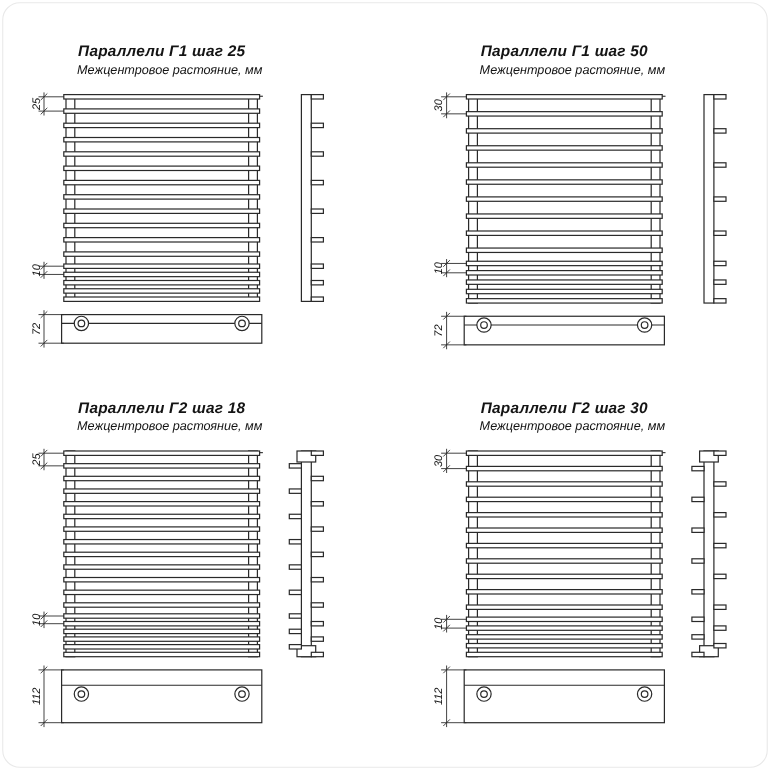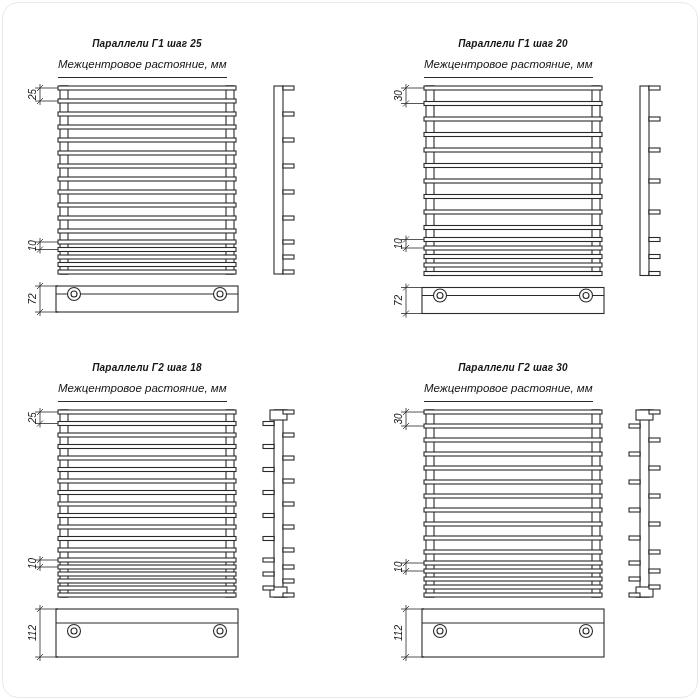--- a/index.html
+++ b/index.html
@@ -7,28 +7,28 @@
     width:700px;height:700px;background:#ffffff;position:relative;
     font-family:"Liberation Sans",sans-serif;overflow:hidden;
   }
   .sheet-frame{
     position:absolute;inset:2px;border:1px solid #e9e9e9;border-radius:16px;
     pointer-events:none;
   }
   .panel{position:absolute;width:310px;height:322px;}
   .panel-title{
     position:absolute;top:0;left:10px;width:230px;text-align:center;
-    font-style:italic;font-weight:700;font-size:10px;color:#141414;
+    font-style:italic;font-weight:700;font-size:14px;color:#141414;
     letter-spacing:0.2px;white-space:nowrap;
   }
   .panel-subtitle{
     position:absolute;top:20px;left:36px;font-style:italic;font-size:11.5px;
     color:#141414;white-space:nowrap;
   }
-  .panel-subtitle span{border-bottom:1px solid #2a2a2a;padding-bottom:7px;}
+  .panel-subtitle span{border-bottom:1px solid #2a2a2a;padding-bottom:17px;margin-left:12px;}
   svg.drawing{position:absolute;top:40px;left:0;}
   .part{fill:#ffffff;stroke:#2a2a2a;stroke-width:1.1;}
   .thin{stroke:#2a2a2a;stroke-width:0.8;fill:none;}
   .band{stroke:#2a2a2a;stroke-width:1;fill:none;}
   .dim{font-family:"Liberation Sans",sans-serif;font-style:italic;font-size:10px;fill:#141414;}
 </style>
 </head>
 <body>
 
 <div class="sheet-frame"></div>
@@ -87,21 +87,21 @@
       <line x1="13" y1="208" x2="36" y2="208" class="thin"></line>
       <line x1="13" y1="234" x2="36" y2="234" class="thin"></line>
       <line x1="18" y1="204" x2="18" y2="238" class="thin"></line>
       <line x1="15" y1="211" x2="21" y2="205" class="thin"></line>
       <line x1="15" y1="237" x2="21" y2="231" class="thin"></line>
       <text transform="translate(14,221) rotate(-90)" text-anchor="middle" class="dim">72</text>
     </svg>
 </div>
 
 <div class="panel" style="left:388px;top:38px">
-  <div class="panel-title">Параллели Г1 шаг 20</div>
+  <div class="panel-title">Параллели Г1 шаг 50</div>
   <div class="panel-subtitle"><span>Межцентровое растояние, мм</span></div>
   <svg class="drawing" width="300" height="262" viewBox="0 0 300 262">
       <rect x="38" y="8" width="8" height="189.5" class="part"></rect>
       <rect x="204" y="8" width="8" height="189.5" class="part"></rect>
       <rect x="36" y="8" width="178" height="4" class="part"></rect>
       <rect x="36" y="23.5" width="178" height="4" class="part"></rect>
       <rect x="36" y="39" width="178" height="4" class="part"></rect>
       <rect x="36" y="54.5" width="178" height="4" class="part"></rect>
       <rect x="36" y="70" width="178" height="4" class="part"></rect>
       <rect x="36" y="85.5" width="178" height="4" class="part"></rect>

